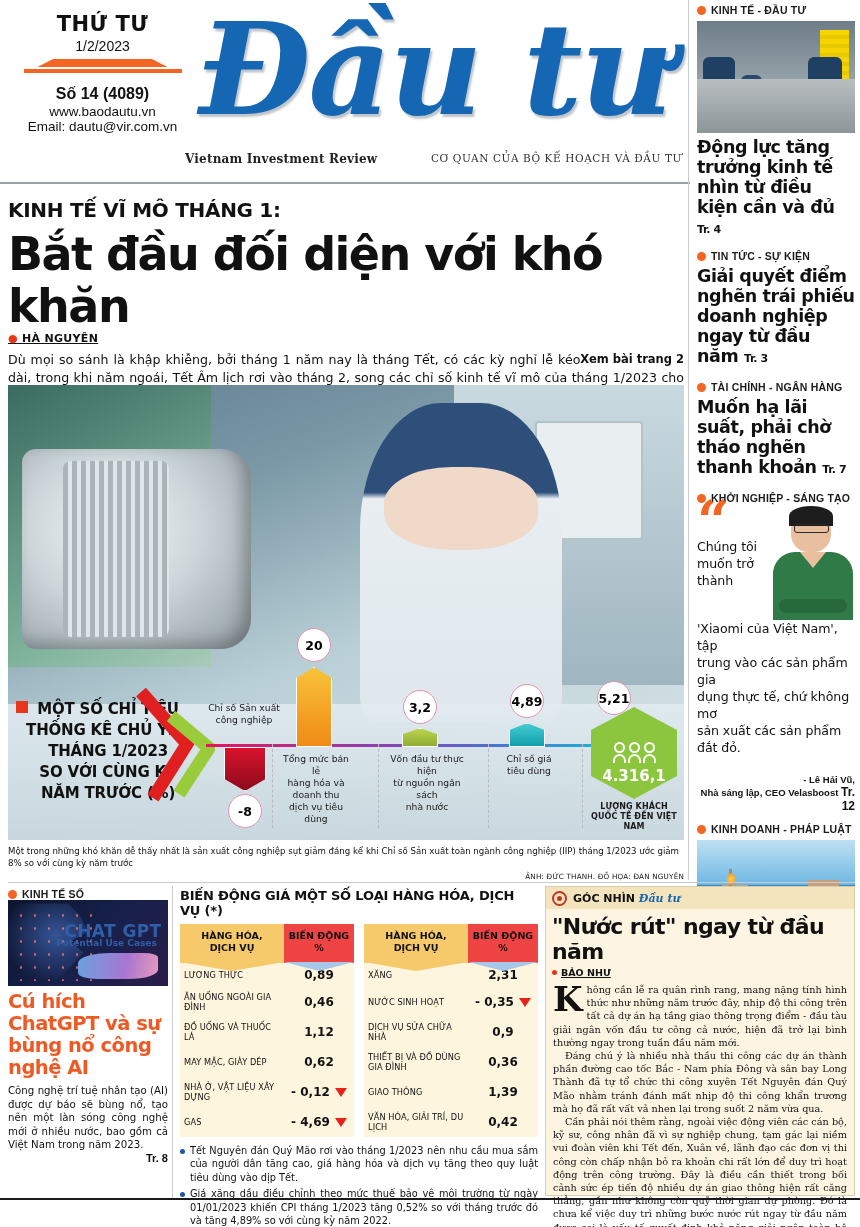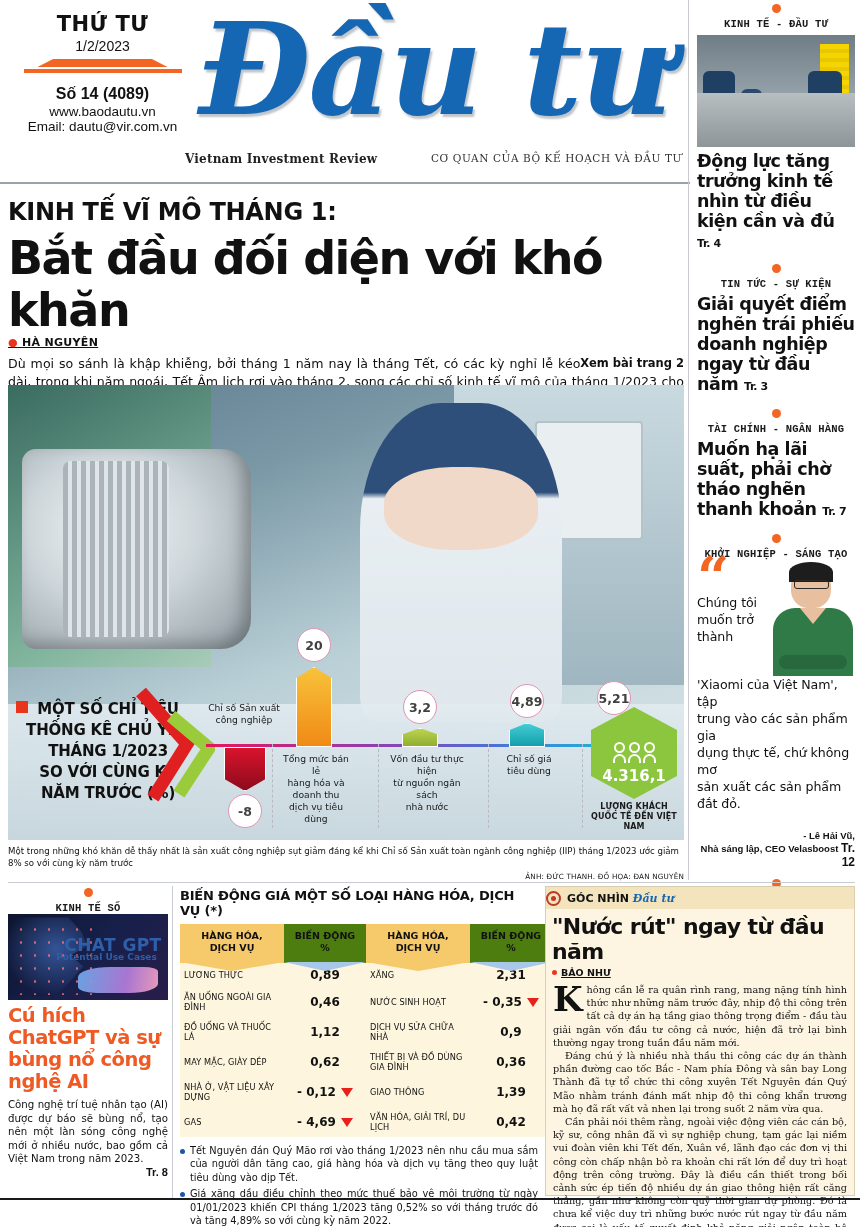--- a/index.html
+++ b/index.html
@@ -36,21 +36,21 @@
     text-shadow: 2px 3px 2px rgba(140,150,160,.55);
   }
   .vir { position:absolute; left: 185px; top: 152px; font-family:"DejaVu Serif", serif;
     font-weight:700; font-size: 12px; color:#222; letter-spacing:.2px;}
   .ministry { position:absolute; right: 8px; top: 152px; font-family:"DejaVu Serif", serif;
     font-size: 10.5px; color:#333; letter-spacing: .6px; }
   .rule-top { position:absolute; left:0; top:182px; width:690px; height:2px; background:#9aa2a8; }
 
   
   .lead { position: absolute; left: 8px; top: 198px; width: 676px; }
-  .kicker { font-family:"DejaVu Sans", sans-serif; font-weight:700; font-size: 24px; letter-spacing:-.3px; }
+  .kicker { font-family:"DejaVu Sans", sans-serif; font-weight:700; font-size: 20px; letter-spacing:-.3px; }
   .headline { font-family:"DejaVu Sans", sans-serif; font-weight:700; font-size: 46px;
     line-height: 52px; letter-spacing:-1.5px; margin-top: 6px; }
   .byline { margin-top: 0; font-size: 11px; font-weight:700; letter-spacing:.3px;
     text-decoration: underline; font-family:"DejaVu Sans", sans-serif; }
   .byline .dot { color:#e8361c; }
   .sapo { margin-top: 6px; font-size: 12.6px; line-height: 17.5px; text-align: justify;
     font-family:"DejaVu Sans", sans-serif; }
   .sapo .seemore { float:right; font-weight:700; font-size:11.5px; }
 
   
@@ -87,21 +87,21 @@
 
   .chart { position:absolute; left:198px; bottom:0; width:478px; height:200px; }
   .axis { position:absolute; left:0; right:70px; top:104px; height:3px;
     background: linear-gradient(90deg,#e8145b 0%, #8e3fb0 42%, #4d6fd4 70%, #19b9d8 100%); }
   .bar { position:absolute; }
   .blabel { position:absolute; text-align:center; font-size:9.2px; line-height:12px;
     font-family:"DejaVu Sans", sans-serif; color:#1a1a1a; }
   .bubble { position:absolute; width:34px; height:34px; border-radius:50%;
     background:#fff; border:1.6px solid #e094b4;
     display:flex; align-items:center; justify-content:center;
-    font-family:"DejaVu Sans", sans-serif; font-weight:700; font-size:12.5px; color:#404040; }
+    font-family:"DejaVu Sans", sans-serif; font-weight:700; font-size:12.5px; color:#000000; }
   .divider { position:absolute; top:104px; width:0; border-left:1px dashed #b9b9c4; height:84px; }
 
   .hexwrap { position:absolute; right:4px; bottom:8px; width:92px; text-align:center; }
   .hex { width:86px; height:92px; margin:0 auto; background:#8cc63f;
      clip-path: polygon(50% 0%, 100% 25%, 100% 75%, 50% 100%, 0% 75%, 0% 25%);
      display:flex; flex-direction:column; align-items:center; justify-content:flex-end;
      padding-bottom:14px; }
   .hex .people { display:flex; gap:2px; margin-bottom:4px; }
   .hex .person { width:13px; }
   .hex .phead { width:11px; height:11px; border:2px solid #fff; border-radius:50%; margin:0 auto 1px; }
@@ -111,22 +111,22 @@
   .hexcap { margin-top:3px; font-family:"DejaVu Sans", sans-serif; font-weight:700;
      font-size:8px; line-height:10px; color:#1a1a1a; letter-spacing:.1px; }
 
   .photocap { position:absolute; left:8px; top:845px; width:676px; font-size:8.6px; line-height:12px;
      font-family:"DejaVu Sans", sans-serif; }
   .photocred { text-align:right; font-size:7.2px; margin-top:2px; letter-spacing:.2px; }
 
   
   .vrule { position:absolute; left:688px; top:0; width:1px; height:880px; background:#c9ccd0; }
   .rail { position:absolute; left:697px; top:4px; width:158px; }
-  .sect { font-family:Liberation Mono, monospace; font-weight:700; font-size:10.5px;
-    letter-spacing:.2px; color:#1a1a1a; display:flex; align-items:center; gap:5px;flex-direction:column; }
+  .sect { font-family:Liberation Sans, sans-serif; font-weight:700; font-size:10.5px;
+    letter-spacing:.2px; color:#1a1a1a; display:flex; align-items:center; gap:5px; }
   .sect .bullet { width:9px; height:9px; border-radius:50%; background:#f26522; flex:0 0 auto; }
   .rtitle { font-family:"DejaVu Sans", sans-serif; font-weight:700; font-size:17.5px;
     line-height:20px; letter-spacing:-.4px; margin-top:4px; }
   .rtitle.orange { color:#ef5a24; }
   .pg { font-size:11px; font-weight:700; white-space:nowrap; }
 
   .rimg { width:158px; height:112px; margin-top:5px; overflow:hidden; position:relative; }
   .fish { background:#d7d9d4; }
   .fish:before { content:""; position:absolute; left:0; top:0; width:100%; height:56%;
     background: linear-gradient(180deg,#6f7d86,#97a4ac); }
@@ -205,41 +205,41 @@
 
   
   .vrule2 { position:absolute; left:172px; top:886px; width:1px; height:312px; background:#c9ccd0; }
   .bmcol { position:absolute; left:180px; top:888px; width:358px; }
   .tbltitle { font-family:"DejaVu Sans", sans-serif; font-weight:700; font-size:13px;
     letter-spacing:-.2px; }
   table.ptable { border-collapse:collapse; width:358px; margin-top:6px; table-layout:fixed; }
   table.ptable th { font-family:"DejaVu Sans", sans-serif; font-weight:700; font-size:9.5px;
     line-height:12px; padding:6px 3px 9px; text-align:center; position:relative; }
   th.c1, th.c3 { background:#f6c96a; width:104px; }
-  th.c2, th.c4 { background:#4d7c0f; width:82px; }
+  th.c2, th.c4 { background:#ef4444; width:70px; }
   th.c1:after, th.c2:after, th.c3:after, th.c4:after {
     content:""; position:absolute; left:0; right:0; bottom:-8px; height:9px; }
   th.c1:after, th.c3:after { background:#f6c96a; clip-path: polygon(0 0, 100% 0, 50% 100%); }
   th.c2:after, th.c4:after { background:#a7c8e8; clip-path: polygon(0 0, 100% 0, 50% 100%); }
   table.ptable td { font-family:"DejaVu Sans", sans-serif; font-size:8.2px; padding:5px 4px;
     letter-spacing:.1px; background:#fdf5dd; }
   table.ptable td.val { font-size:12px; font-weight:700; text-align:center; letter-spacing:0; }
   table.ptable td.gap { background:#ffffff; width:5px; padding:0; }
   .downtri { display:inline-block; width:0; height:0; border-left:6px solid transparent;
     border-right:6px solid transparent; border-top:9px solid #e8201a; vertical-align:-1px; margin-left:5px; }
   .bullets { margin-top:7px; }
   .bullets li { list-style:none; position:relative; padding-left:10px; font-size:9.8px;
     line-height:13.4px; font-family:"DejaVu Sans", sans-serif; margin-bottom:3px; text-align:justify; }
   .bullets li:before { content:""; position:absolute; left:0; top:5px; width:5px; height:5px;
     border-radius:50%; background:#1a57a8; }
 
   
   .brcol { position:absolute; left:545px; top:886px; width:310px; height:310px;
     background:#fdf5e2; border:1px solid #d9cfae; padding:0; }
-  .gocnhin { height:22px; background:#f3e4bd; display:flex; align-items:center; gap:6px; }
+  .gocnhin { height:22px; background:#f3e4bd; display:flex; align-items:center; gap:6px; padding-left:6px; }
   .gnlogo { width:15px; height:15px; border-radius:50%; border:2px solid #c0392b; position:relative; }
   .gnlogo:after { content:""; position:absolute; left:3px; top:3px; width:5px; height:5px;
     border-radius:50%; background:#c0392b; }
   .gntxt { font-family:"DejaVu Sans", sans-serif; font-weight:700; font-size:11px; }
   .gntxt .blue { color:#1667b3; font-family:"DejaVu Serif", serif; font-style:italic; }
   .brtitle { font-family:"DejaVu Sans", sans-serif; font-weight:700; font-size:22px;
     line-height:25px; letter-spacing:-.6px; padding:5px 6px 0; }
   .brby { font-family:"DejaVu Sans", sans-serif; font-weight:700; font-size:9.5px;
     text-decoration:underline; padding:3px 6px 0; display:flex; align-items:center; gap:4px; }
   .brby .dot { width:5px; height:5px; border-radius:50%; background:#e8361c; }

